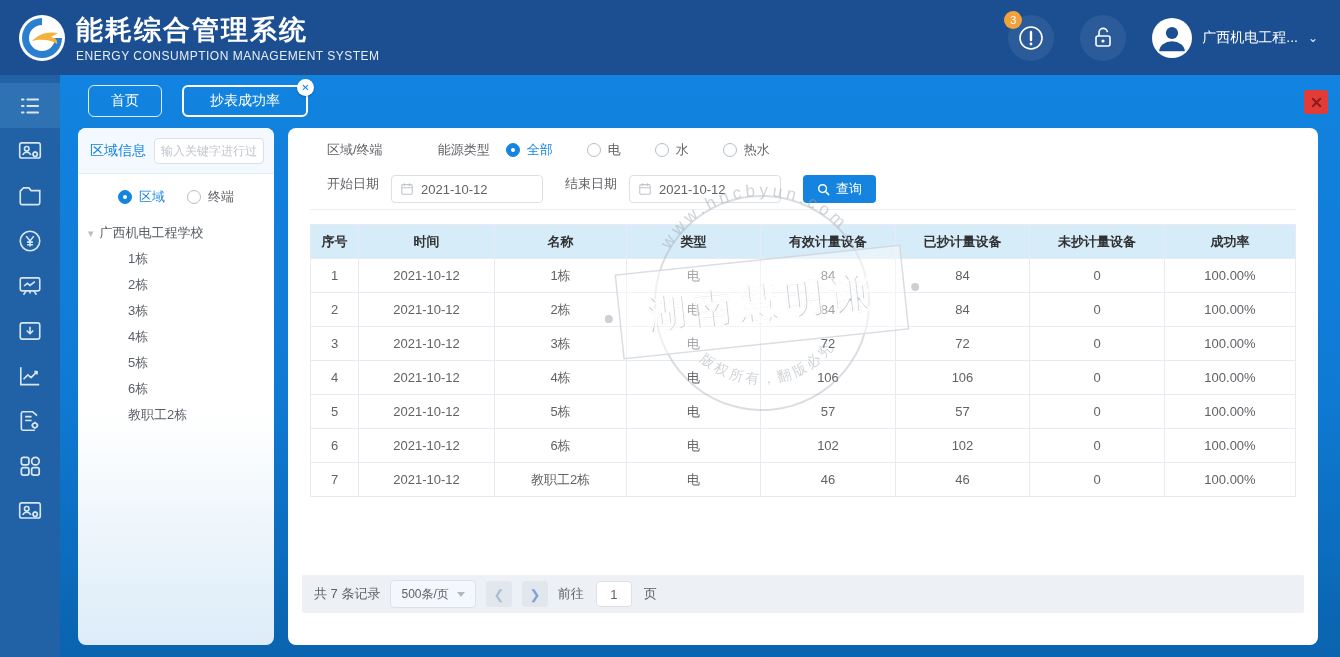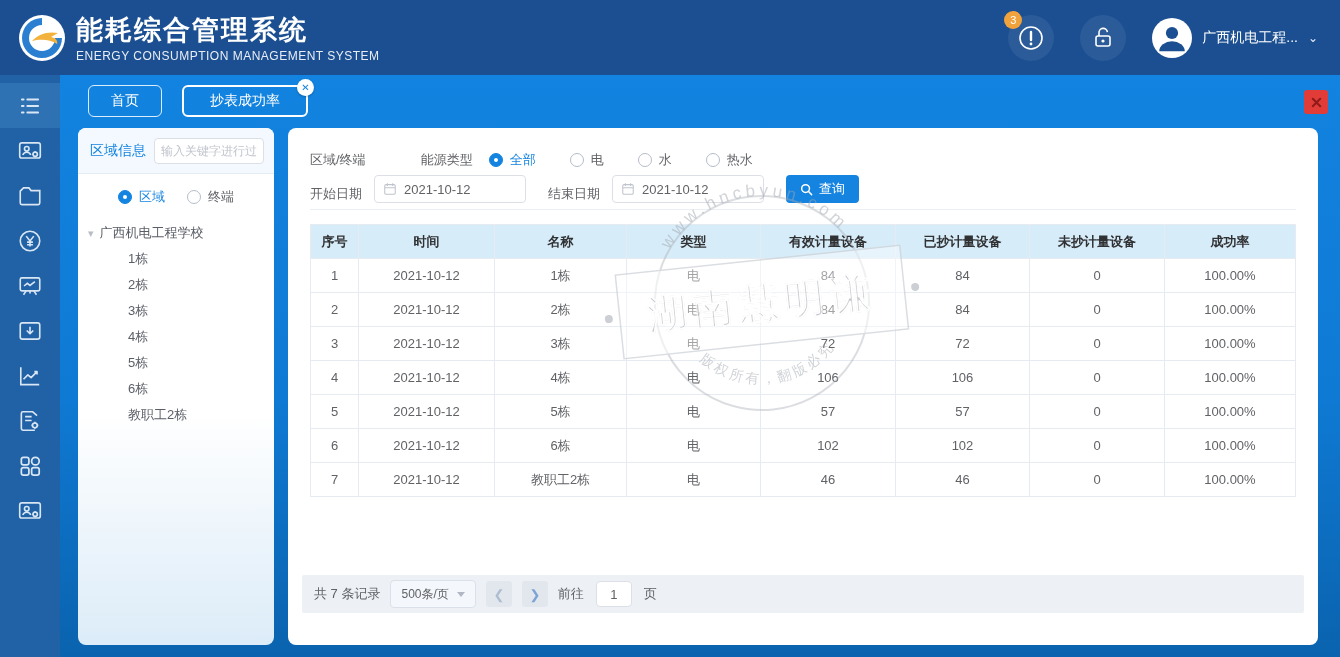--- a/index.html
+++ b/index.html
@@ -67,21 +67,21 @@
   .radio.checked .rlabel { color:#1584e0; }
   .tree { padding:4px 0 0 10px; font-size:13px; color:#5a5e66; }
   .tree-root { display:flex; align-items:center; gap:6px; height:26px; cursor:pointer; }
   .caret { color:#b9bec6; font-size:11px; }
   .tree-children .tree-item { height:26px; line-height:26px; padding-left:40px; cursor:pointer; }
 
   
   .main-panel { position:absolute; left:228px; top:53px; width:1030px; height:517px; border-radius:8px;
     background:#fff; overflow:hidden; }
   .filters { position:relative; height:82px; margin:0 22px; border-bottom:1px solid #e9eff5; }
-  .f-row { position:absolute; left:0; display:flex; align-items:flex-end; height:28px; }
+  .f-row { position:absolute; left:17px; display:flex; align-items:flex-start; height:28px; }
   .f-row1 { top:13px; } .f-row2 { top:47px; }
   .f-label { font-size:13px; color:#606266; white-space:nowrap; }
   .f-input { width:152px; height:28px; border:1px solid #dcdfe6; border-radius:4px; margin-left:12px;
     padding:0 8px; font-size:13px; color:#606266; background:#fff; }
   .f-input::placeholder { color:#c0c4cc; }
   .date-box { display:flex; align-items:center; gap:7px; width:152px; height:28px; border:1px solid #dcdfe6;
     border-radius:4px; margin-left:12px; padding:0 8px; font-size:13px; color:#606266; background:#fff; cursor:pointer; }
   .gap1 { margin-left:55px; } .gap2 { margin-left:22px; }
   .energy-group { display:flex; align-items:center; gap:34px; margin-left:16px; }
   .query-btn { margin-left:22px; height:28px; padding:0 14px; background:#1584e0; border:none; border-radius:4px;

